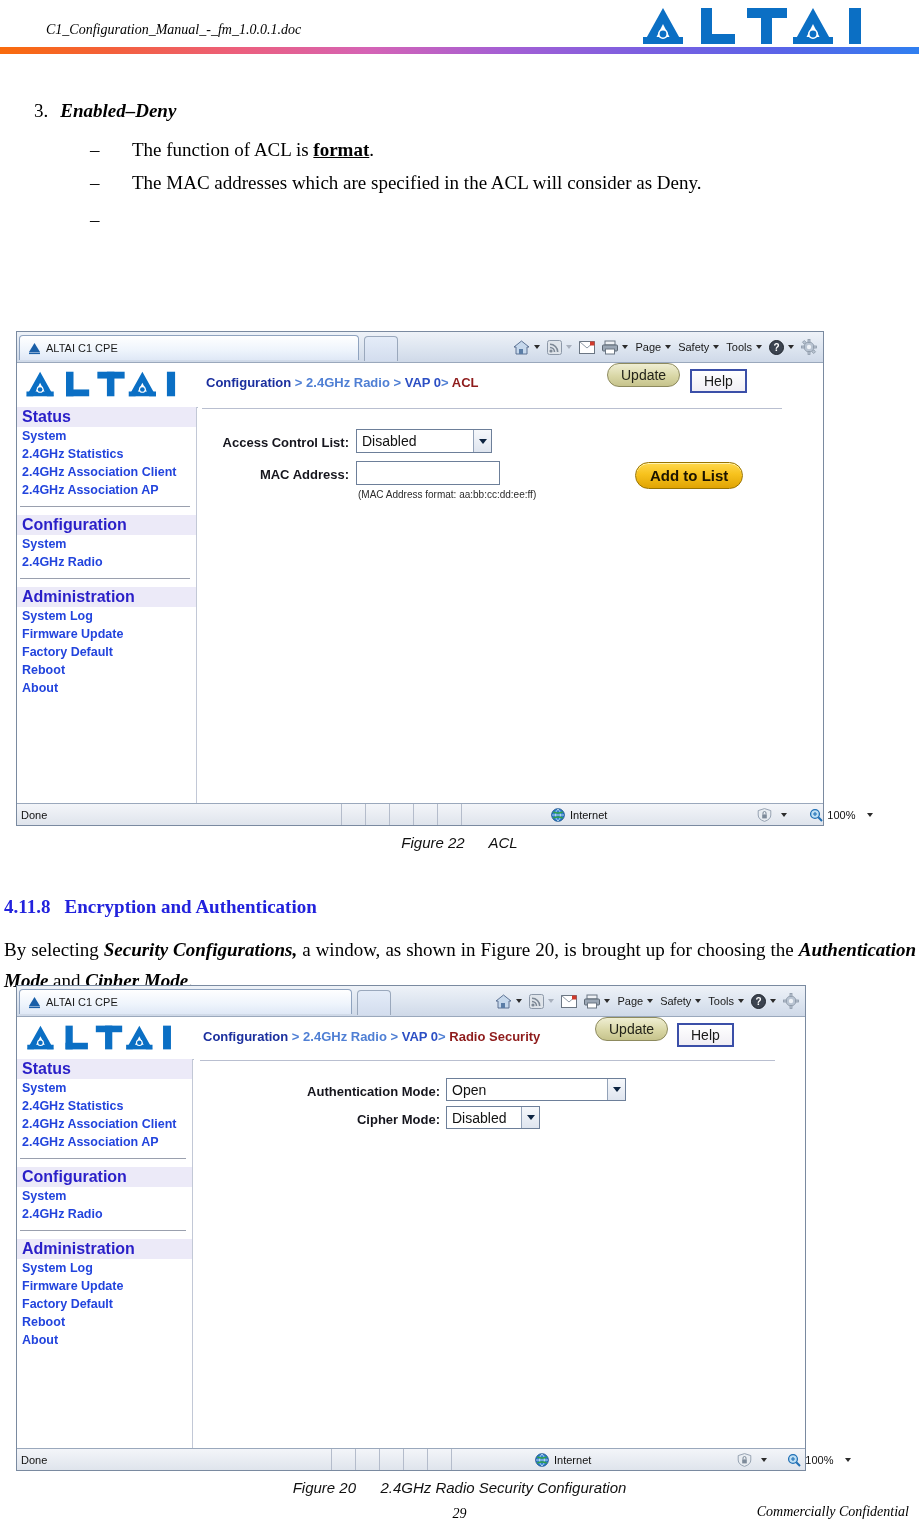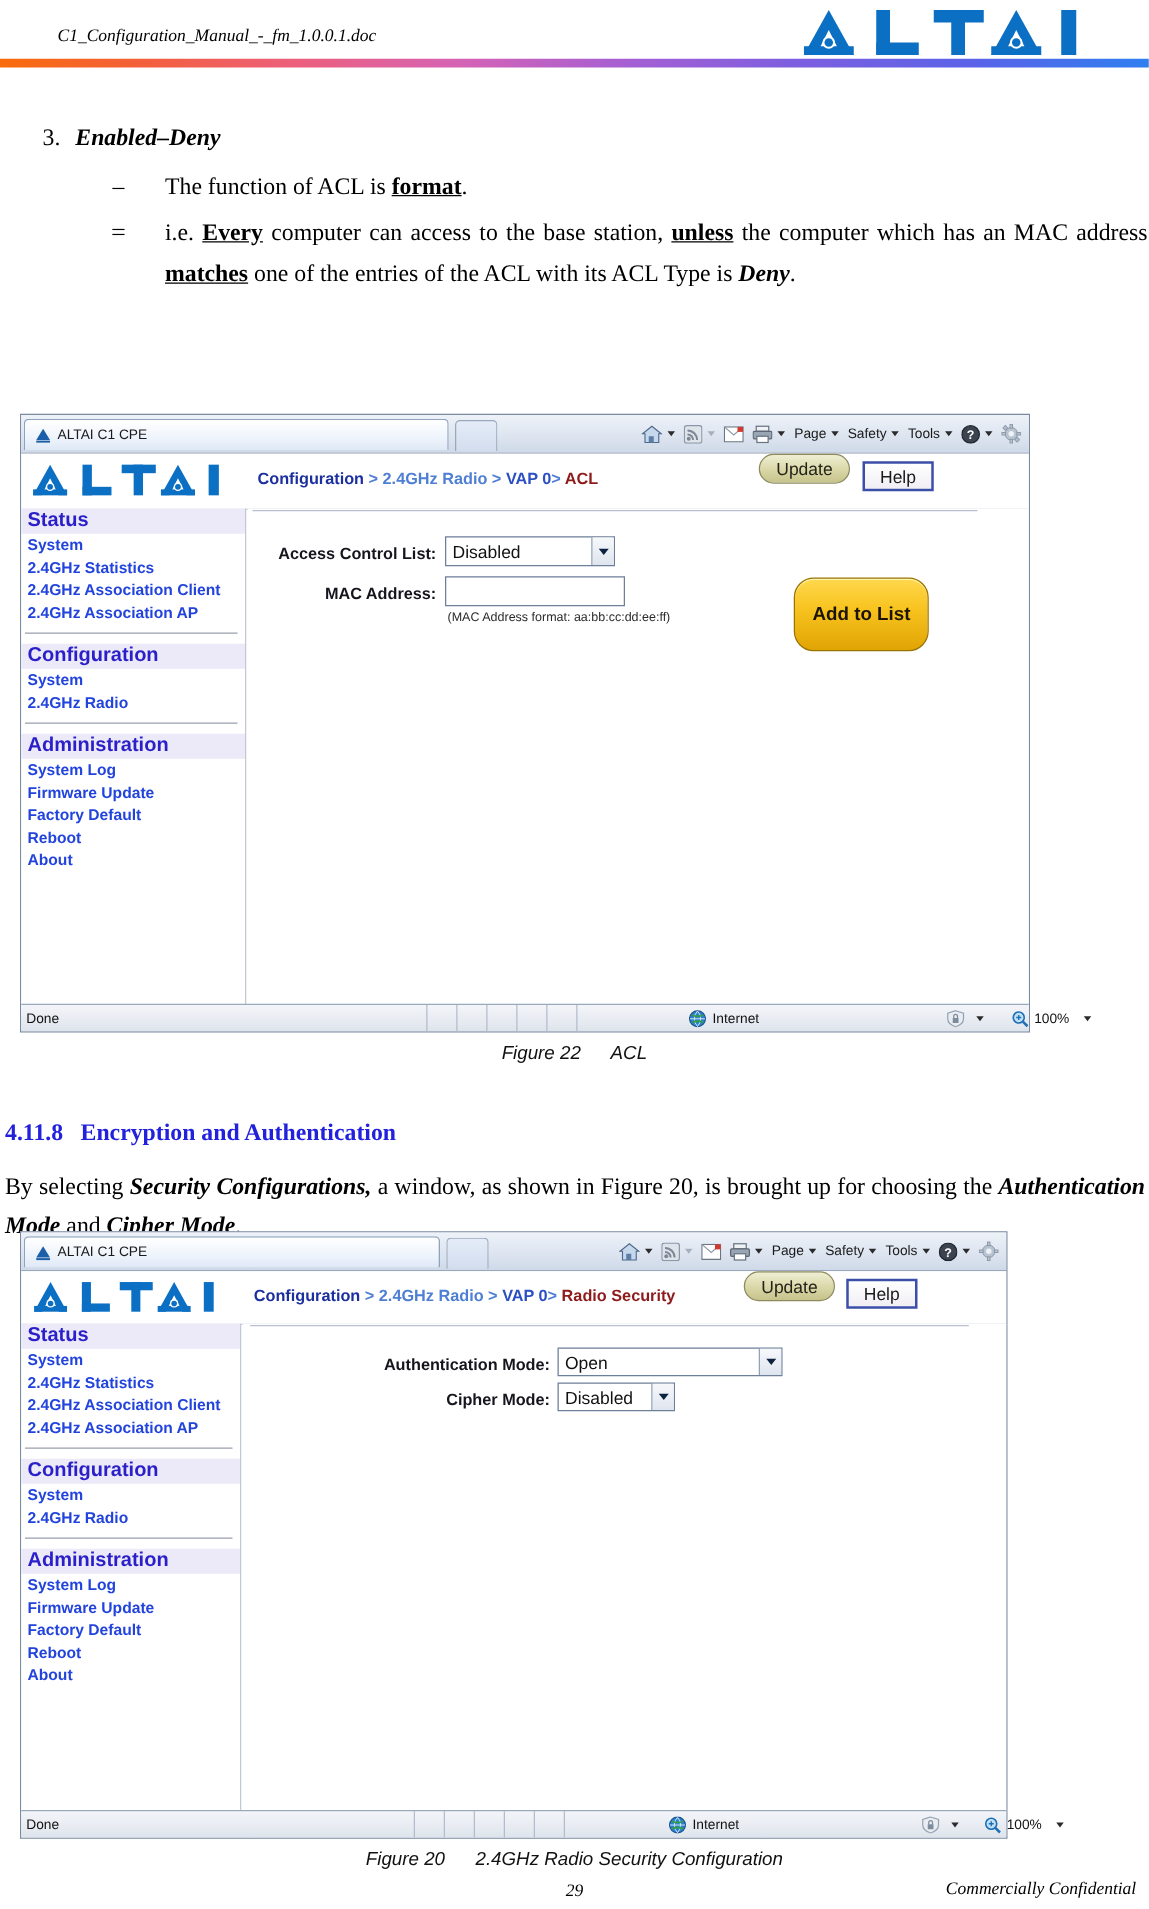--- a/index.html
+++ b/index.html
@@ -182,21 +182,21 @@
     position:absolute;
     font-family:"Liberation Sans",sans-serif;
     font-size:10px;color:#2b2b2b;white-space:nowrap;
   }
   .btn-add{
     position:absolute;
     background:linear-gradient(to bottom,#ffd84d 0%,#f7c21d 45%,#e0a404 100%);
     border:1px solid #9a7400;border-radius:16px;
     font-family:"Liberation Sans",sans-serif;
     font-size:15px;font-weight:bold;color:#1c1400;
-    padding:20px 14px;
+    padding:4px 14px;
     box-shadow:inset 0 1px 0 #fff3b0;
   }
   .tbl-head{
     position:absolute;background:#f0f0fb;
     display:flex;align-items:center;box-sizing:border-box;
   }
   .tbl-th{
     font-family:"Liberation Sans",sans-serif;
     font-size:13px;font-weight:bold;color:#2a2ae0;
     position:absolute;white-space:nowrap;
@@ -293,24 +293,24 @@
   <span class="num">3.</span><span class="ttl">Enabled–Deny</span>
 </div>
 
 <div class="bullets">
   <div class="bullet">
     <span class="dash">–</span>
     <span>The function of ACL is <u>format</u>.</span>
   </div>
   <div class="bullet">
     <span class="dash">–</span>
+    <span>The MAC addresses which are specified in the ACL will consider as Deny.</span>
   </div>
   <div class="bullet b3">
     <span class="dash">–</span>
-    <span>i.e. <u>Every</u> computer can access to the base station, <u>unless</u> the computer which has an MAC address <u>matches</u> one of the entries of the ACL with its ACL Type is <i>Deny</i>.</span>
   </div>
 </div>
 
 <div class="browser" style="left:2px;top:331px;width:808px;height:495px;">
 
   <div class="bw-toolbar">
     <div class="bw-tab" style="width:340px;">
       <svg width="13" height="13" viewBox="0 0 13 13" aria-hidden="true">
         <path d="M6.5 1 L12 10 L1 10 Z" fill="#1a5fa8"></path>
         <rect x="1" y="10.5" width="11" height="1.6" fill="#1a5fa8"></rect>

